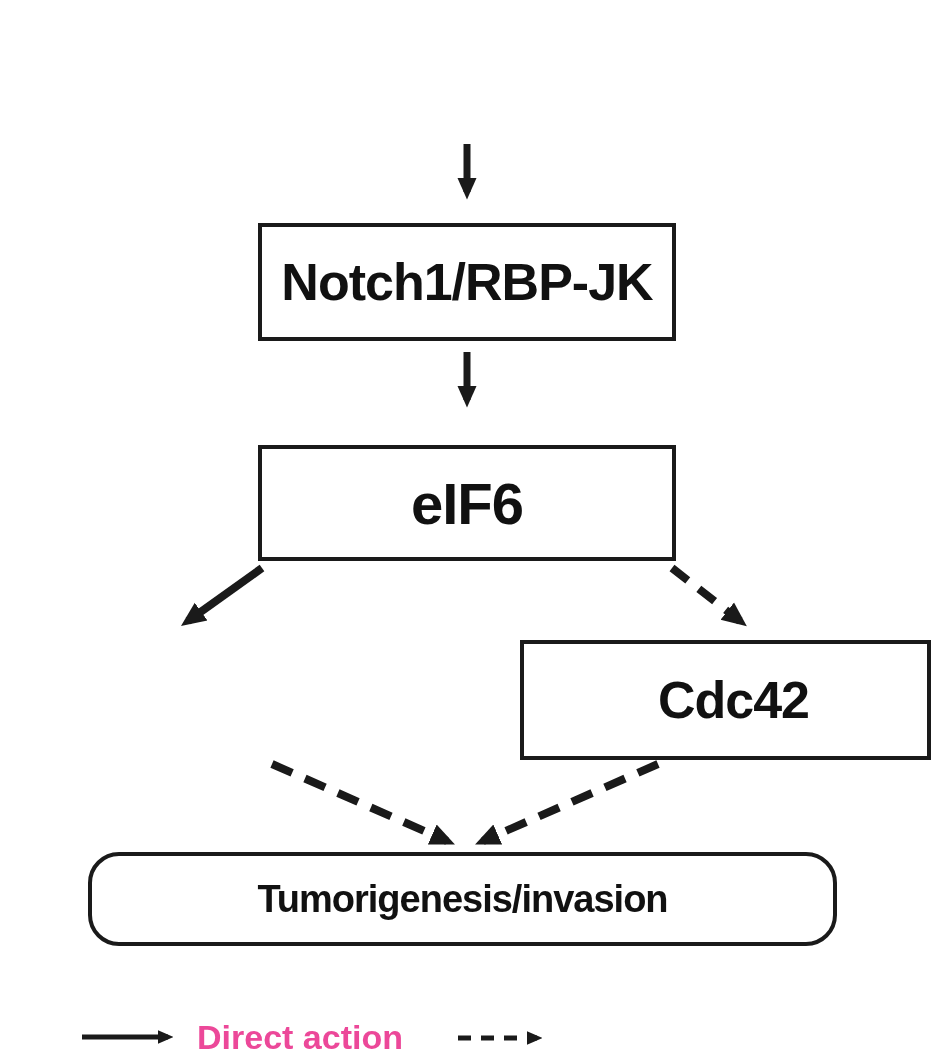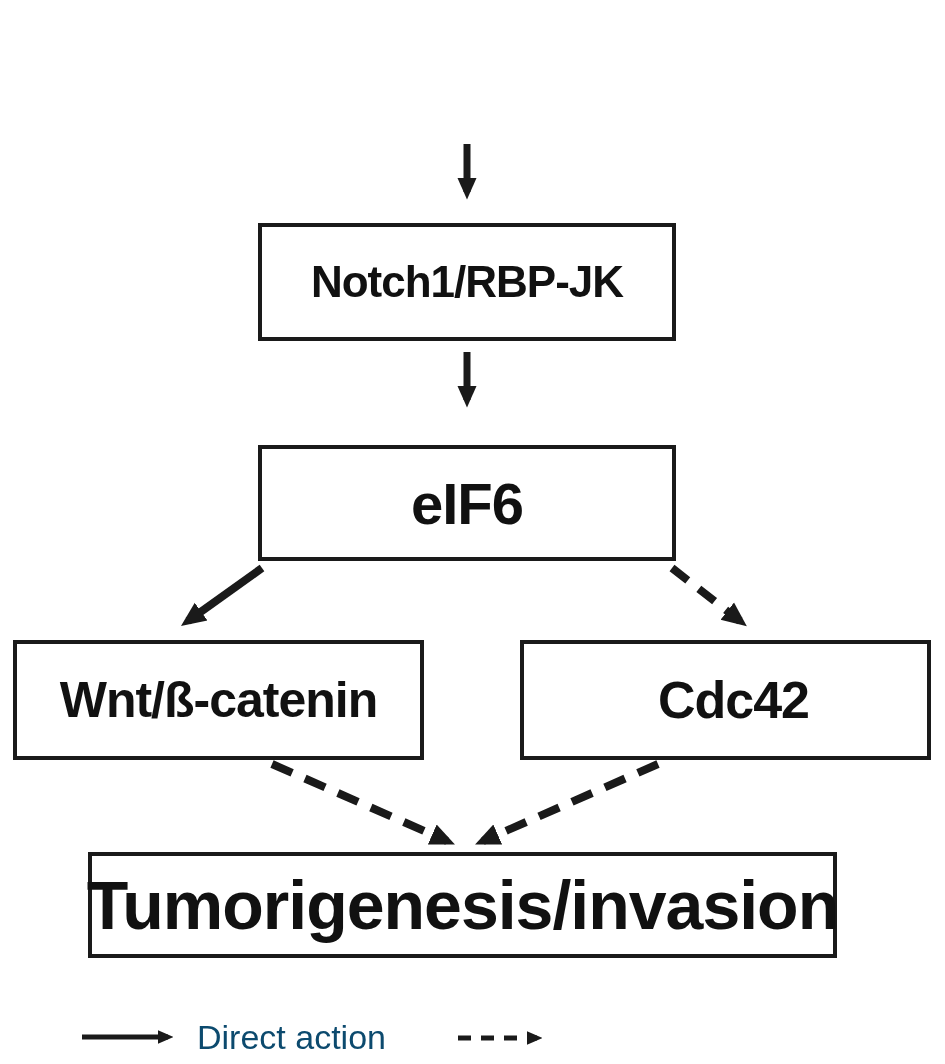--- a/index.html
+++ b/index.html
@@ -27,30 +27,30 @@
     display: flex;
     align-items: center;
     justify-content: center;
     font-weight: bold;
     color: #111111;
     letter-spacing: -1px;
     box-sizing: border-box;
     white-space: nowrap;
   }
   .node-ras        { left: 258px; top:  15px; width: 418px; height: 117px; font-size: 58px; }
-  .node-notch1     { left: 258px; top: 223px; width: 418px; height: 118px; font-size: 44px; }
+  .node-notch1     { left: 258px; top: 223px; width: 418px; height: 118px; font-size: 52px; }
   .node-eif6       { left: 258px; top: 445px; width: 418px; height: 116px; font-size: 58px; }
   .node-wnt        { left:  13px; top: 640px; width: 411px; height: 120px; font-size: 50px; }
   .node-cdc42      { left: 520px; top: 640px; width: 411px; height: 120px; font-size: 52px; padding-left: 16px; }
-  .node-tumor      { left:  88px; top: 852px; width: 749px; height: 106px; font-size: 68px; }
+  .node-tumor      { left:  88px; top: 852px; width: 749px; height: 94px; font-size: 38px; border-radius: 31px; }
   .legend-label {
     position: absolute;
-    color: #0c4a6e;
+    color: #ec4899;
     font-size: 34px;
-    font-weight: normal;
+    font-weight: bold;
     height: 42px;
     line-height: 42px;
     letter-spacing: 0;
     white-space: nowrap;
   }
   .legend-direct   { left: 197px; top: 1016px; }
   .legend-indirect { left: 574px; top: 1016px; }
 </style>
 </head>
 <body>
@@ -79,21 +79,20 @@
     <line x1="82" y1="1037" x2="168" y2="1037" stroke="#1a1a1a" stroke-width="5" marker-end="url(#ah)"></line>
 
     <line x1="458" y1="1038" x2="537" y2="1038" stroke="#1a1a1a" stroke-width="5" stroke-dasharray="13 10" marker-end="url(#ah)"></line>
   </svg>
 
 
   <div class="node node-notch1">Notch1/RBP-JK</div>
 
   <div class="node node-eif6">eIF6</div>
 
-  <div class="node node-wnt">Wnt/ß-catenin</div>
 
   <div class="node node-cdc42">Cdc42</div>
 
   <div class="node node-tumor">Tumorigenesis/invasion</div>
 
   <div class="legend-label legend-direct">Direct action</div>
 
 
 </div>
 

